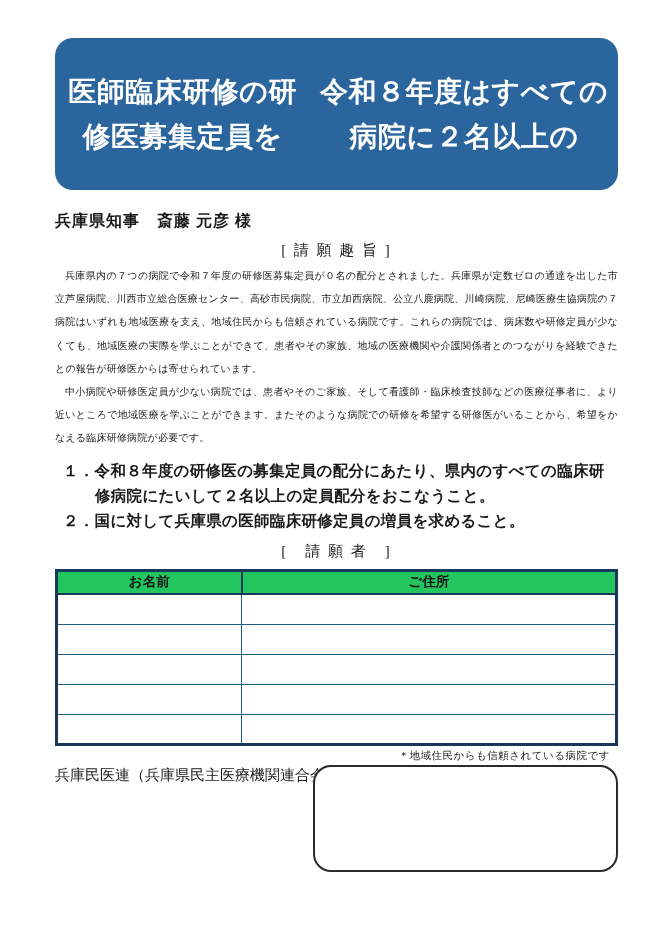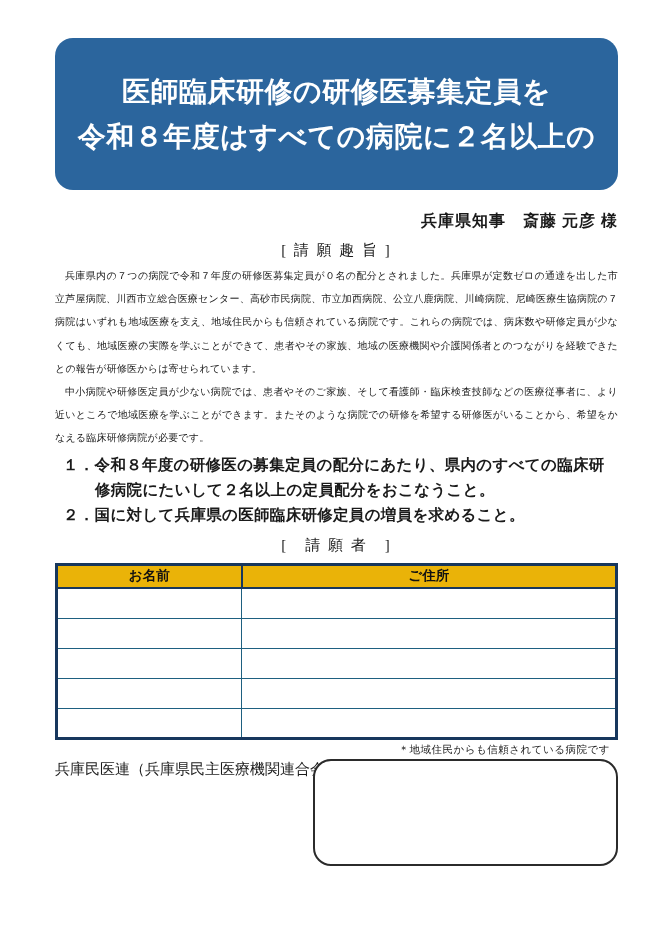--- a/index.html
+++ b/index.html
@@ -3,51 +3,51 @@
 <meta charset="utf-8">
 <style>
   * { margin:0; padding:0; box-sizing:border-box; }
   html,body { width:672px; height:949px; background:#ffffff; }
   body { font-family:"Liberation Serif", serif; color:#1a1a1a; }
   .page { position:relative; width:672px; height:949px; background:#fff; padding:38px 54px 0 55px; }
 
   
   .banner {
     width:563px; height:152px; background:#2b659d; border-radius:18px;
-    display:flex; flex-direction:column; justify-content:center; align-items:center;
+    display:flex; flex-direction:row; justify-content:center; align-items:center;
     font-family:"Liberation Sans", sans-serif; font-weight:bold;
     color:#ffffff; font-size:28px; line-height:45px; text-align:center;
     letter-spacing:0.5px;
   }
 
   
-  .addressee { margin-top:21px; font-size:16px; font-weight:bold; letter-spacing:1px;text-align:right; }
+  .addressee { margin-top:21px; font-size:16px; font-weight:bold; letter-spacing:1px; }
 
   
   .sec-head { text-align:center; font-size:15px; font-weight:normal; margin-top:9px; letter-spacing:2px; }
 
   
   .bodytext { margin-top:4px; }
   .bodytext p {
     font-size:10px; line-height:23.2px; text-align:justify;
     text-indent:1em; letter-spacing:0.2px;
   }
 
   
-  .items { margin-top:2px; }
+  .items { margin-top:8px; }
   .item {
     font-size:15.5px; font-weight:bold; line-height:25px;
     padding-left:40px; text-indent:-32px; margin-left:0; letter-spacing:0.3px;
   }
 
   
   .signers { width:563px; border-collapse:collapse; margin-top:8px;
              border:3px solid #17375d; }
   .signers th {
-    background:#eab308; border:2px solid #17375d;
+    background:#22c55e; border:2px solid #17375d;
     font-family:"Liberation Sans", sans-serif; font-size:13.5px; font-weight:bold;
     height:24px; text-align:center; color:#111;
   }
   .signers td { border:1.6px solid #1e6080; height:30px; }
   .signers .col-name { width:185px; }
 
   
   .footnote {
     text-align:right; font-family:"Liberation Sans", sans-serif;
     font-size:10.5px; color:#222; margin-top:3px; padding-right:8px; letter-spacing:0.5px;

